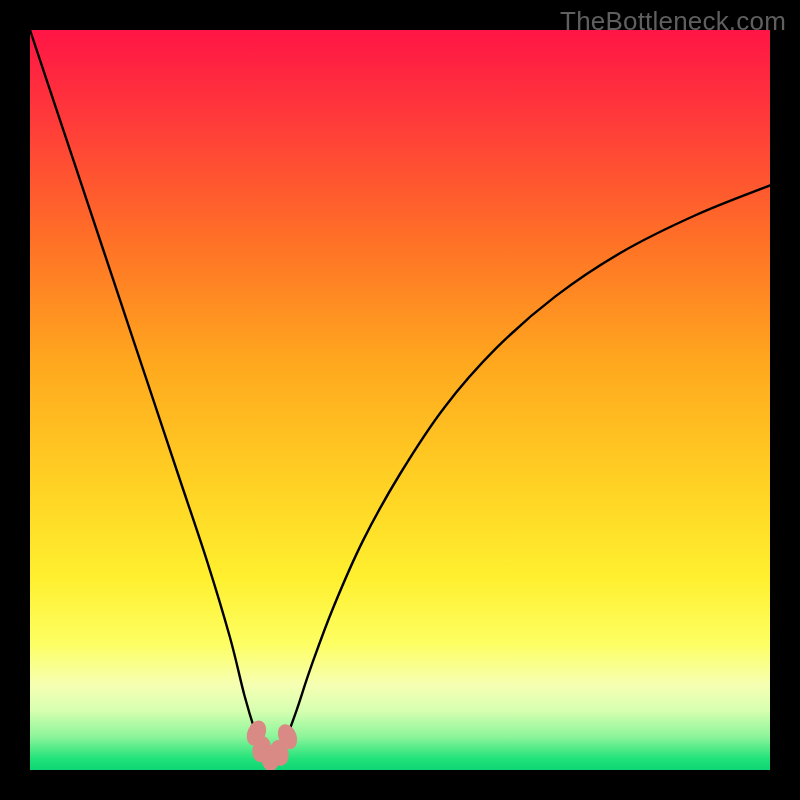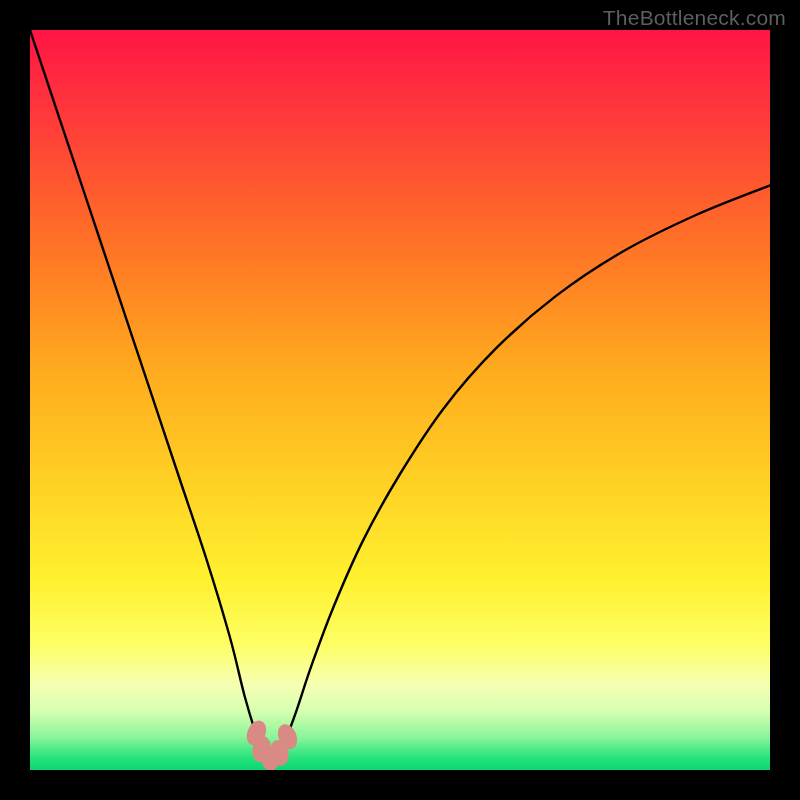--- a/index.html
+++ b/index.html
@@ -17,21 +17,21 @@
     top: 0;
     width: 800px;
     height: 800px;
     background: #000;
   }
   .watermark {
     position: absolute;
     top: 6px;
     right: 14px;
     color: #5f5f5f;
-    font-size: 21px;
+    font-size: 26px;
     letter-spacing: 0.2px;
     font-weight: 400;
     z-index: 50;
   }
   .plot {
     position: absolute;
     left: 30px;
     top: 30px;
     width: 740px;
     height: 740px;

